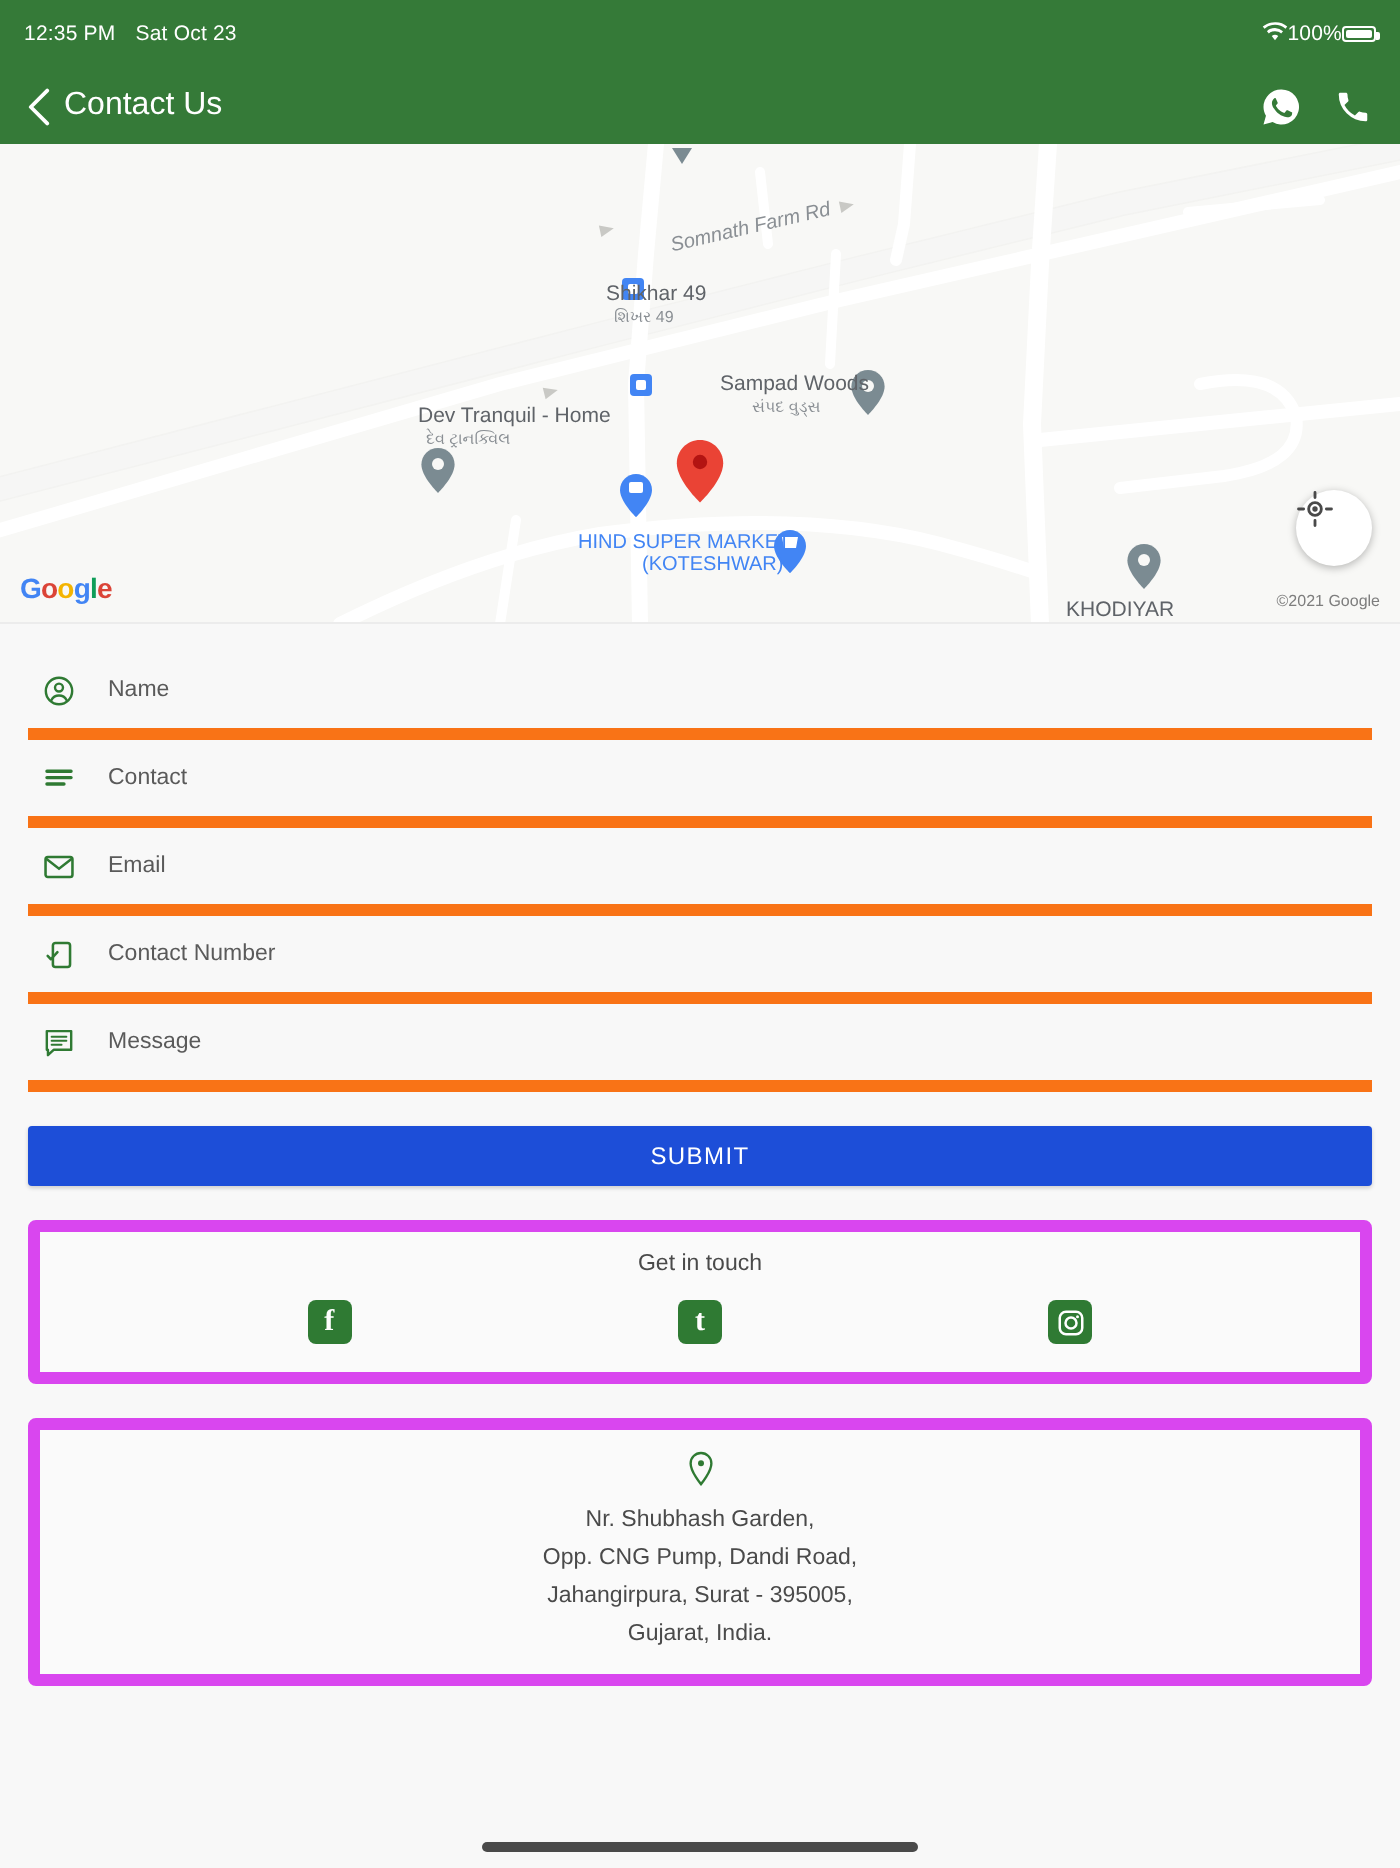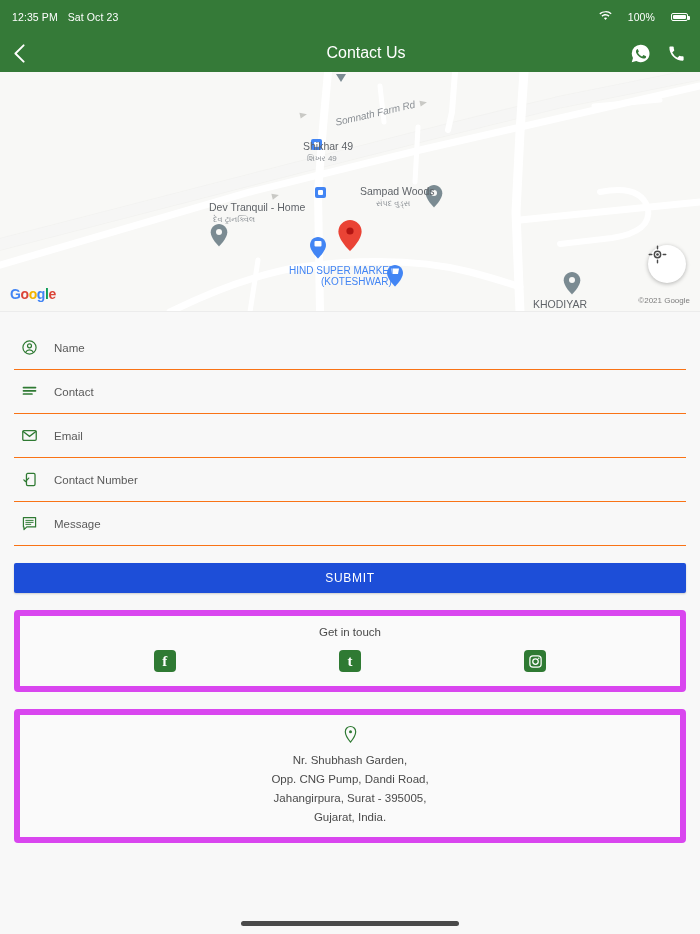--- a/index.html
+++ b/index.html
@@ -11,38 +11,38 @@
   }
   .screen { position: relative; width: 700px; height: 934px; background: #f8f8f8; }
 
   
   .statusbar {
     height: 18px; background: #357a38; color: #fff;
     display: flex; align-items: center; justify-content: space-between;
     padding: 17px 12px; font-size: 10.5px; letter-spacing: .1px;
   }
   .sb-left { display: flex; align-items: center; gap: 10px; }
-  .sb-right { display: flex; align-items: center; gap: 16px; }
+  .sb-right { display: flex; align-items: center; gap: 0; }
   .batt {
     width: 17px; height: 8.5px; border: 1px solid #fff; border-radius: 2px;
     position: relative; display: inline-block;
   }
   .batt::after {
     content: ""; position: absolute; right: -3px; top: 2.2px;
     width: 1.6px; height: 4px; background: #fff; border-radius: 0 1px 1px 0;
   }
   .batt i { position: absolute; inset: 1px; background: #fff; border-radius: 1px; display:block;}
 
   
   .appbar {
     height: 38px; background: #357a38; color: #fff;
     display: flex; align-items: center; position: relative; padding: 0 14px;
   }
   .appbar .title {
-    position: absolute; left: 0; right: 0; text-align: center;
+    position: absolute; left: 0; right: 0; 
     font-size: 16px; font-weight: 400; pointer-events: none; padding-left: 32px;
   }
   .backbtn { width: 22px; height: 26px; display: flex; align-items: center; z-index: 2; cursor: pointer; }
   .actions { margin-left: auto; display: flex; align-items: center; gap: 16px; z-index: 2; }
   .actions span { display: flex; cursor: pointer; }
 
   
   .map {
     position: relative; height: 240px; width: 100%;
     background: #f7f7f5; overflow: hidden; border-bottom: 1px solid #ececec;
@@ -58,21 +58,21 @@
     position: absolute; right: 14px; bottom: 28px; width: 38px; height: 38px;
     background: #fff; border-radius: 50%; display: flex; align-items: center; justify-content: center;
     box-shadow: 0 1px 4px rgba(0,0,0,.28); cursor: pointer;
   }
   .gcopy { position: absolute; right: 10px; bottom: 6px; font-size: 8px; color: #7d7d7d; }
 
   
   .form { padding: 14px 14px 0 14px; }
   .field {
     display: flex; align-items: center; gap: 14px;
-    height: 44px; border-bottom: 1px solid #f97316; padding: 0 4px;
+    height: 44px; border-bottom: 6px solid #f97316; padding: 0 4px;
   }
   .field .ficon { width: 22px; display: flex; justify-content: center; }
   .field .flabel { font-size: 11.5px; color: #5a5a5a; }
 
   
   .submit {
     margin: 17px 14px 0 14px; height: 30px; background: #1d4ed8;
     color: #fff; display: flex; align-items: center; justify-content: center;
     font-size: 12px; letter-spacing: .7px; border-radius: 2px; cursor: pointer;
     box-shadow: 0 1px 2px rgba(0,0,0,.18);

